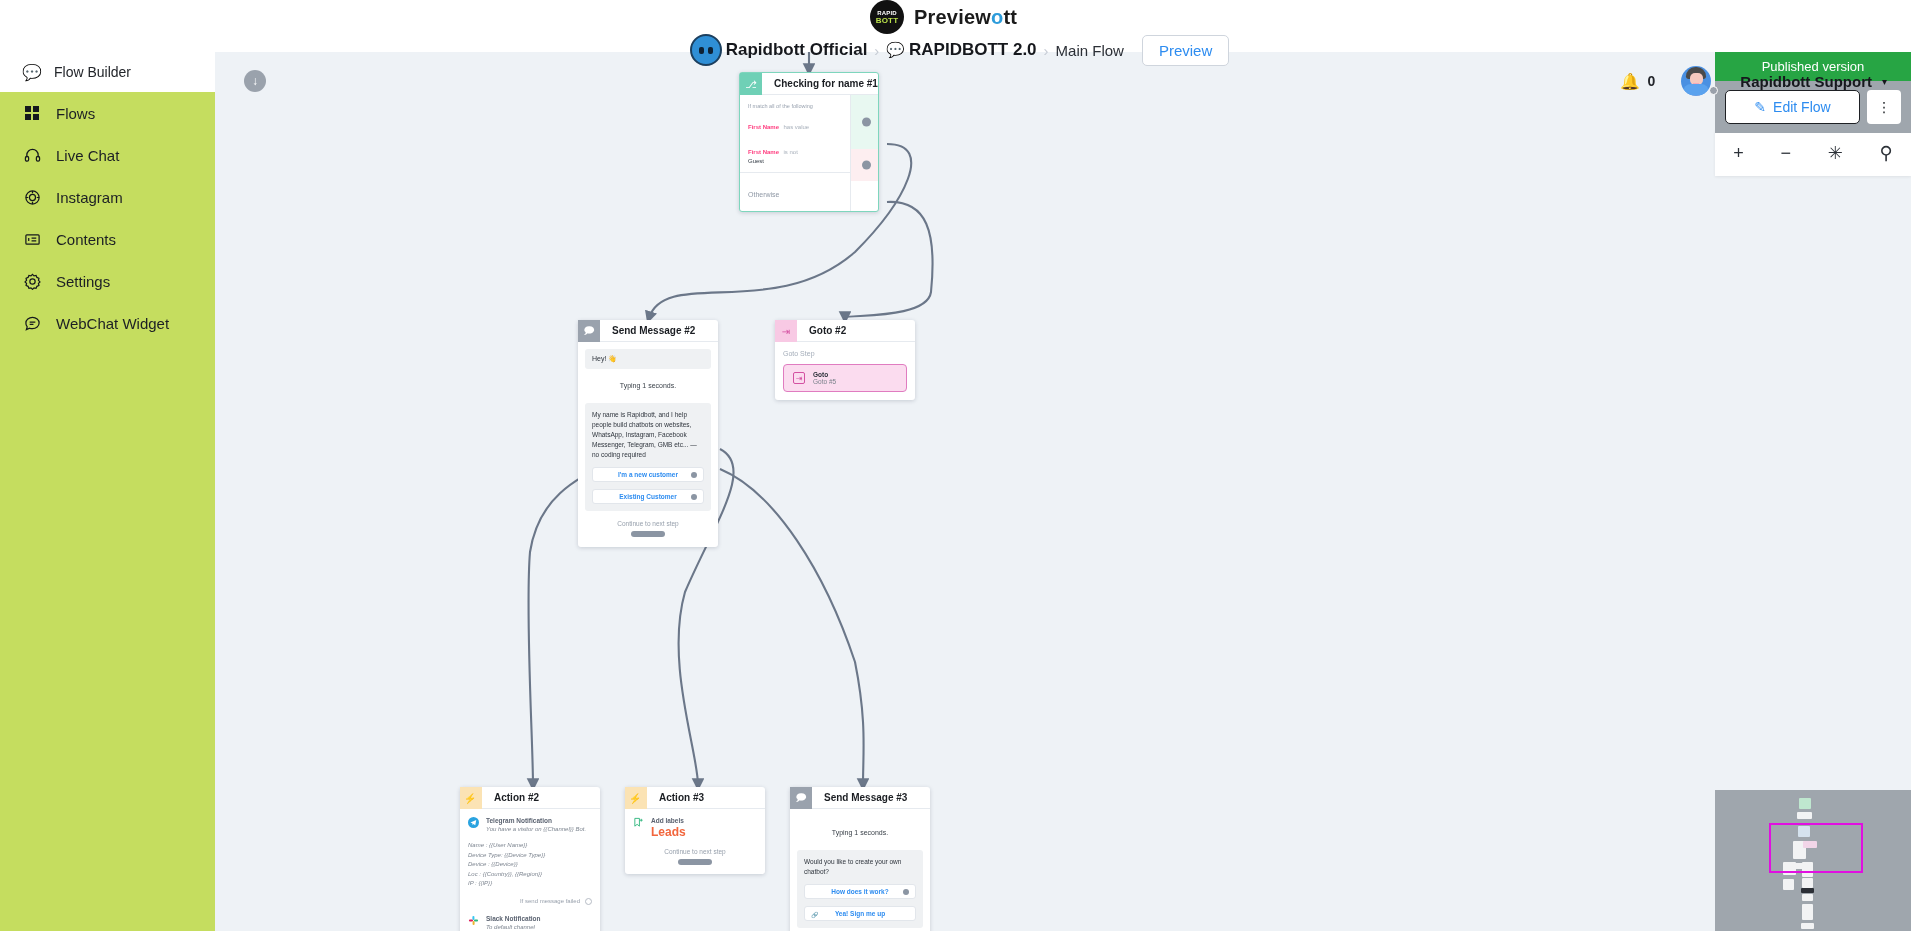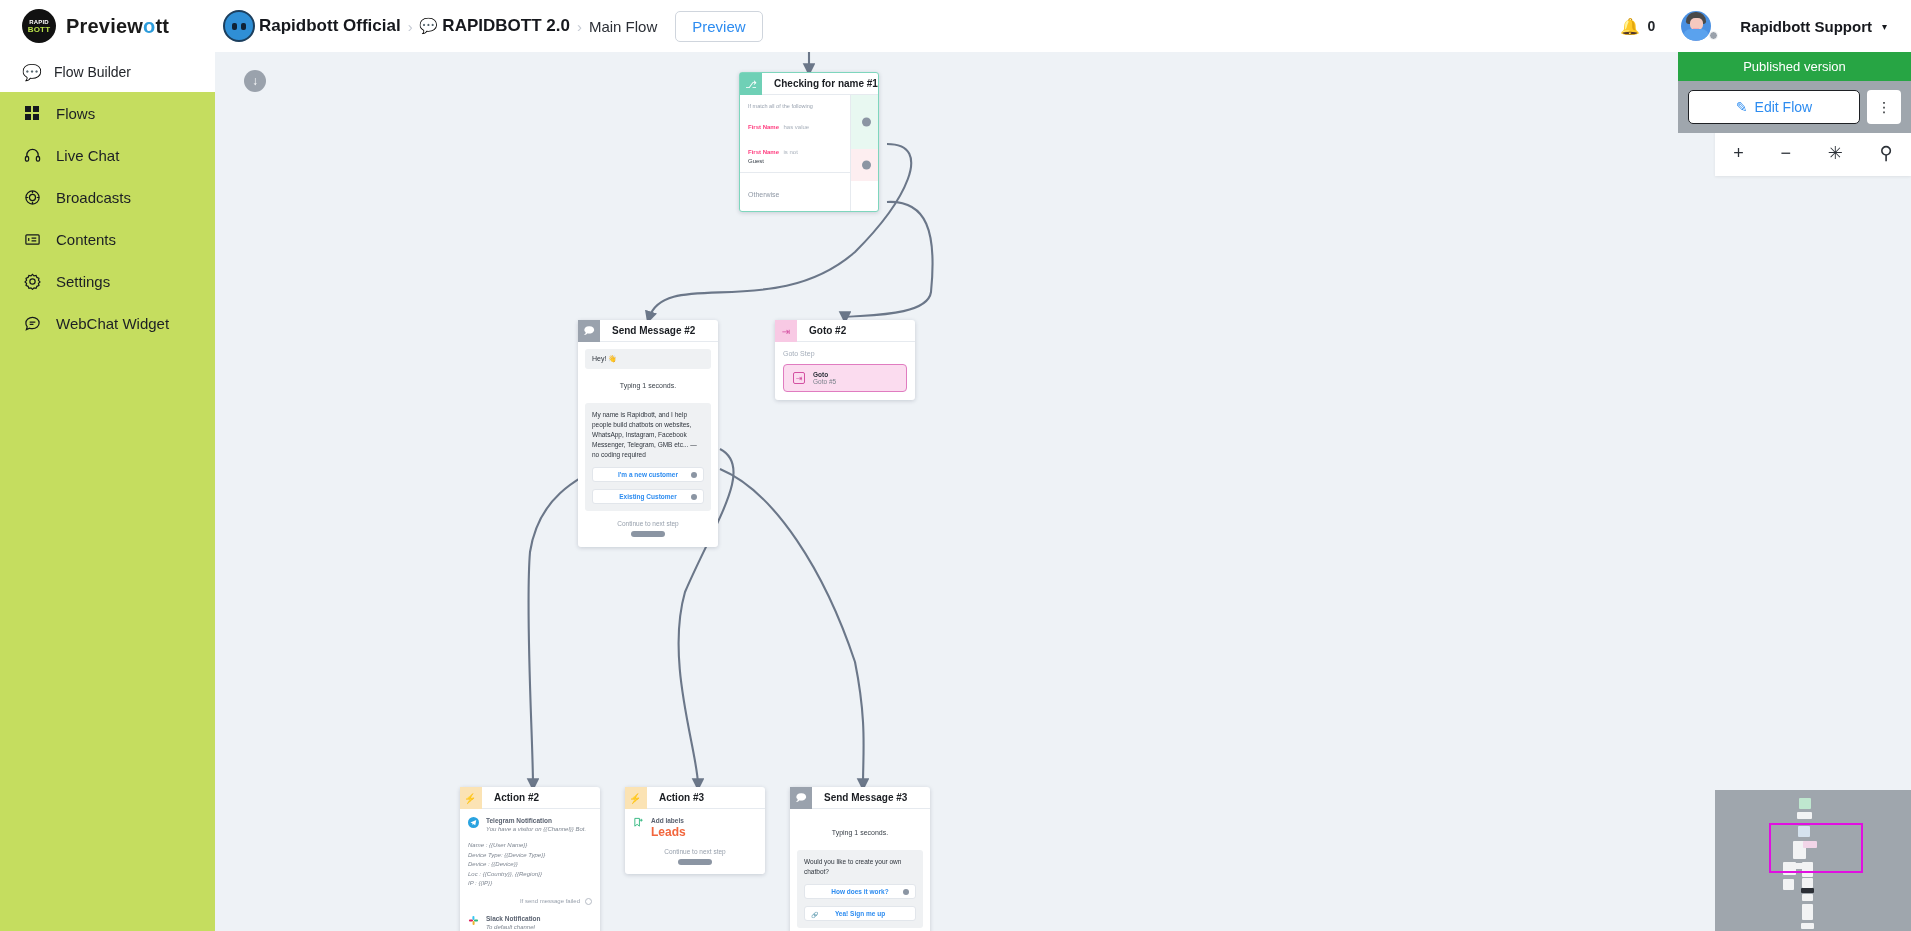--- a/index.html
+++ b/index.html
@@ -9,20 +9,21 @@
     overflow: hidden;
     font-family: "Liberation Sans", sans-serif;
     background: #eef2f6;
   }
 
   
   .topbar {
     position: absolute; left: 0; top: 0; width: 1911px; height: 52px;
     background: #ffffff; display: flex; align-items: center;
     z-index: 40;
+    flex-direction: column;
   }
   .brand {
     width: 215px; height: 52px; display: flex; align-items: center;
     gap: 10px; padding-left: 22px; background: #fff;
   }
   .brand-logo {
     width: 34px; height: 34px; border-radius: 50%;
     background: #111; color: #b9e04a; display: flex; flex-direction: column;
     align-items: center; justify-content: center; font-size: 7px; line-height: 7px;
     font-weight: bold; letter-spacing: .2px;
@@ -182,21 +183,21 @@
   .act-labels { color: #f2663d; font-size: 12px; font-weight: 700; margin-top:1px;}
 
   
   .act1 { left: 410px; top: 735px; width: 140px; }
 
   
   .sm3 { left: 575px; top: 735px; width: 140px; }
   .sm3 .node-head .hico { background: #9aa2ad; }
 
   
-  .rp { position: absolute; right: 0; top: 52px; width: 233px; z-index: 38; }
+  .rp { position: absolute; right: 0; top: 52px; width: 196px; z-index: 38; }
   .rp-pub { background: #27a544; color: #fff; text-align:center;
             font-size: 13px; padding: 7px 0; }
   .rp-actions { background: #9fa6ad; padding: 9px 10px; display:flex; gap: 7px; }
   .edit-flow {
     flex: 1; background:#fff; border: 1px solid #1e2024; border-radius: 5px;
     height: 34px; display:flex; align-items:center; justify-content:center; gap: 7px;
     color: #2d8cf0; font-size: 14px; cursor:pointer;
   }
   .kebab { width: 34px; background:#fff; border-radius: 4px; display:flex;
            align-items:center; justify-content:center; cursor:pointer; font-size: 14px; color:#1b1e22;}
@@ -293,21 +294,21 @@
 
 
   <div class="sb-item">
     <span class="sb-ico">
       <svg width="17" height="17" viewBox="0 0 18 18" fill="none" stroke="#15181c" stroke-width="1.3">
           <circle cx="9" cy="9" r="7"></circle>
           <circle cx="9" cy="9" r="3.2"></circle>
           <path d="M9 2 V4.5 M9 13.5 V16 M2 9 H4.5 M13.5 9 H16"></path>
         </svg>
     </span>
-    <span>Broadcasts</span>
+    <span>Instagram</span>
   </div>
 
   <div class="sb-item">
     <span class="sb-ico">
       <svg width="17" height="17" viewBox="0 0 18 18" fill="none" stroke="#15181c" stroke-width="1.3">
           <rect x="2" y="4" width="14" height="10" rx="1"></rect>
           <path d="M5 7.5 V10.5 M8 7.5 H13 M8 10.5 H13"></path>
         </svg>
     </span>
     <span>Contents</span>

